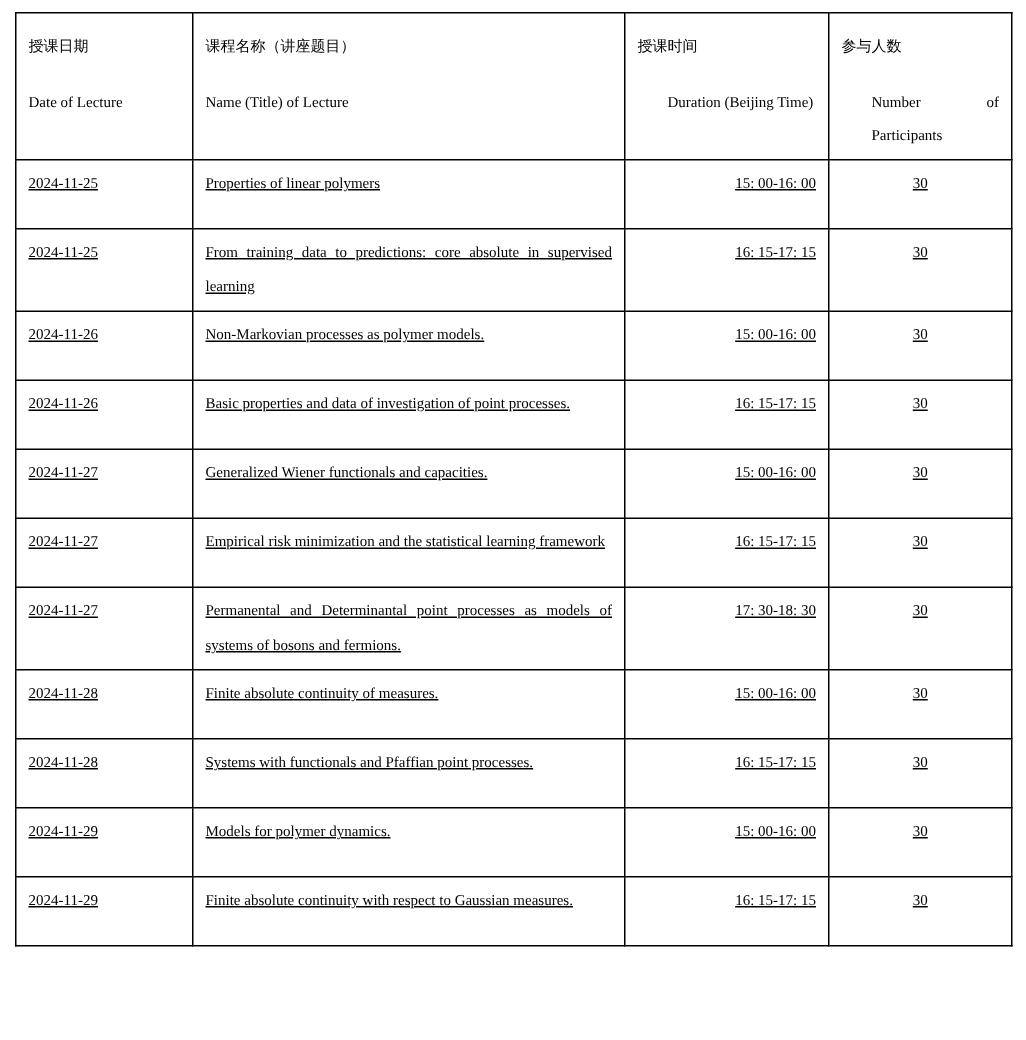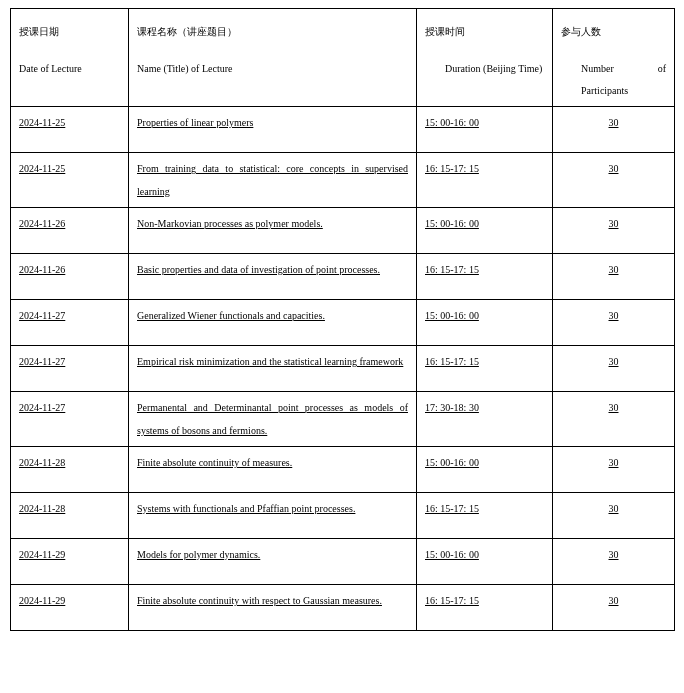--- a/index.html
+++ b/index.html
@@ -32,21 +32,21 @@
   }
   tr.header-row { height: 95px; }
   tr.header-row td { padding-top: 12px; }
   .hdr-zh { line-height: 22px; }
   .hdr-en { line-height: 22px; margin-top: 15px; font-family: Liberation Serif, serif; }
   .jus { text-align: justify; margin-left: 20px; }
   tbody tr.data-row { height: 46px; text-decoration: underline; }
   td.c-date { padding-top: 6px; }
   td.c-title { text-align: justify; padding-top: 5px; }
   td.c-time {
-    text-align: left;
+    text-align: right;
     vertical-align: middle;
     padding: 0 4px;
     white-space: nowrap;
   }
   td.c-num { text-align: center; padding-top: 4px; }
 </style>
 </head>
 <body>
 
 <div class="table-wrap">
@@ -80,21 +80,21 @@
     <tbody>
   <tr class="data-row">
     <td class="c-date">2024-11-25</td>
     <td class="c-title">Properties of linear polymers</td>
     <td class="c-time">15: 00-16: 00</td>
     <td class="c-num">30</td>
   </tr>
 
   <tr class="data-row">
     <td class="c-date">2024-11-25</td>
-    <td class="c-title">From training data to statistical: core concepts in supervised learning</td>
+    <td class="c-title">From training data to predictions: core absolute in supervised learning</td>
     <td class="c-time">16: 15-17: 15</td>
     <td class="c-num">30</td>
   </tr>
 
   <tr class="data-row">
     <td class="c-date">2024-11-26</td>
     <td class="c-title">Non-Markovian processes as polymer models.</td>
     <td class="c-time">15: 00-16: 00</td>
     <td class="c-num">30</td>
   </tr>

